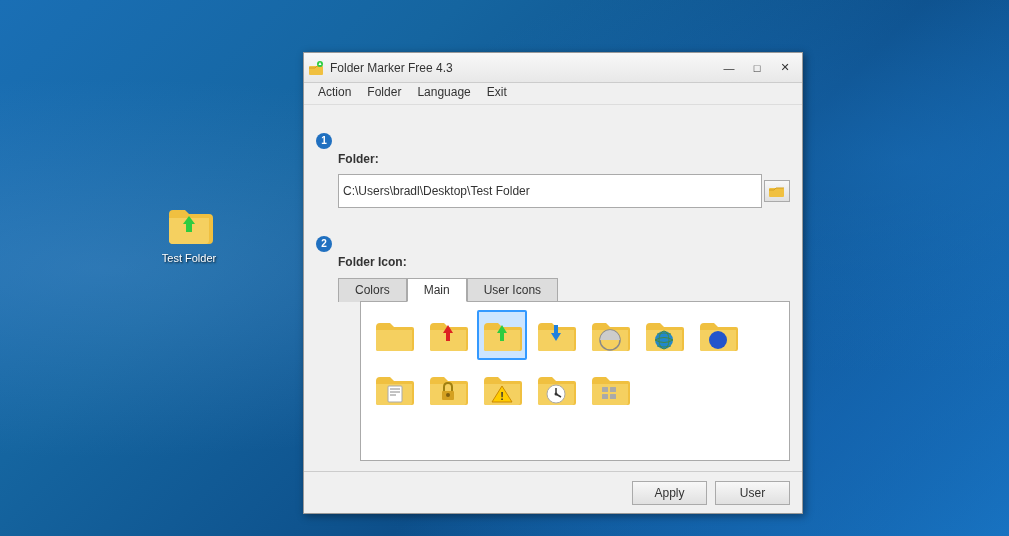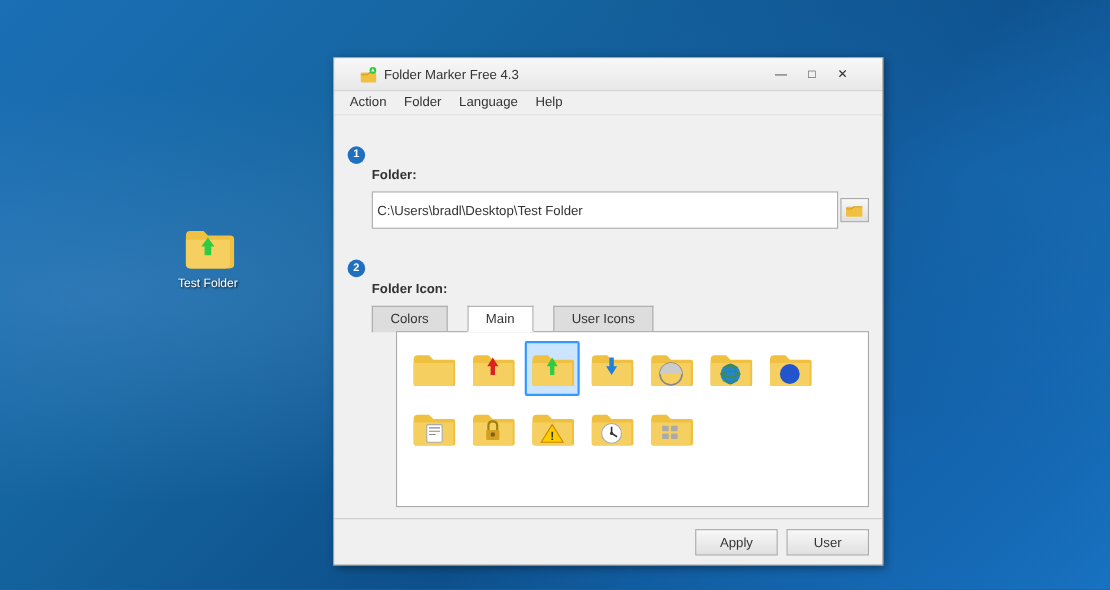--- a/index.html
+++ b/index.html
@@ -63,21 +63,21 @@
       border: 1px solid #999;
       box-shadow: 2px 2px 8px rgba(0,0,0,0.4);
     }
 
     
     .titlebar {
       background: linear-gradient(to bottom, #f8f8f8, #e8e8e8);
       height: 30px;
       display: flex;
       align-items: center;
-      padding: 0 23px;
+      padding: 0 4px;
       border-bottom: 1px solid #ccc;
       user-select: none;
     }
     .titlebar-icon {
       width: 16px;
       height: 16px;
       margin-right: 6px;
       flex-shrink: 0;
     }
     .titlebar-title {
@@ -178,21 +178,21 @@
       margin-left: 2px;
     }
 
     
     .tabs-container {
       margin-left: 22px;
       margin-bottom: 0;
     }
     .tabs-row {
       display: flex;
-      gap: 18px;
+      gap: 0;
       margin-bottom: 0;
     }
     .tab {
       padding: 4px 16px;
       border: 1px solid #aaa;
       border-bottom: none;
       background: #ddd;
       cursor: pointer;
       font-size: 12px;
       color: #333;
@@ -289,21 +289,21 @@
         <button class="titlebar-btn">—</button>
         <button class="titlebar-btn">□</button>
         <button class="titlebar-btn close">✕</button>
       </div>
     </div>
 
     <div class="menubar">
       <span class="menubar-item">Action</span>
       <span class="menubar-item">Folder</span>
       <span class="menubar-item">Language</span>
-      <span class="menubar-item">Help</span>
+      <span class="menubar-item">Exit</span>
     </div>
 
     <div class="content">
 
       <div class="section-row">
         <div class="section-num">1</div>
         <span class="section-label">Folder:</span>
       </div>
       <div class="folder-input-row">
         <input type="text" class="folder-input" value="C:\Users\bradl\Desktop\Test Folder" style="">

